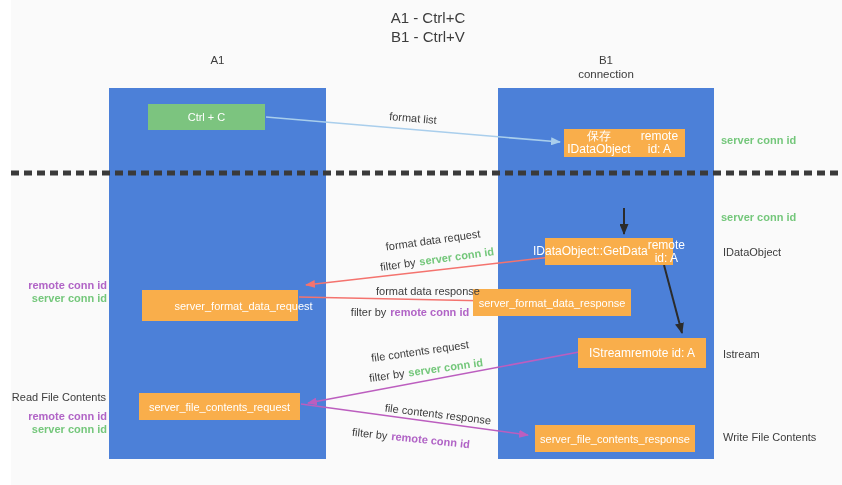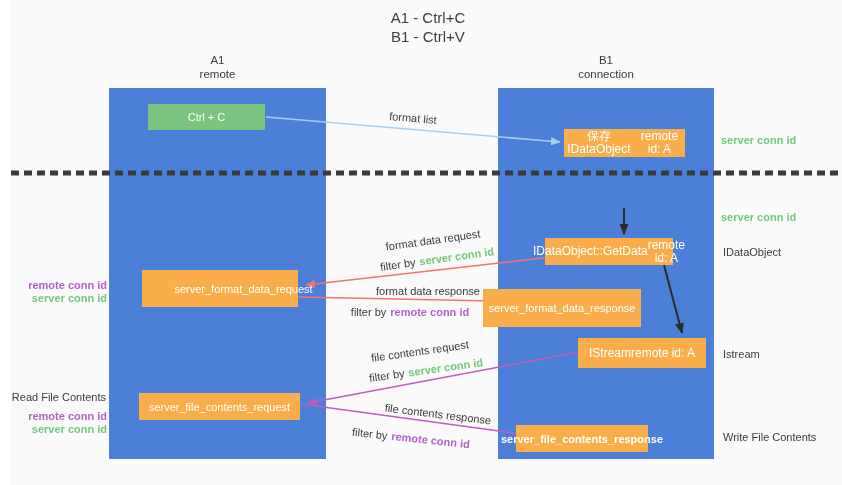--- a/index.html
+++ b/index.html
@@ -36,25 +36,25 @@
   .node{position:absolute;z-index:3;display:flex;align-items:center;justify-content:center;
         color:#fff;font-size:11px;text-align:center;}
   .node.green{background:var(--action-green);}
   .node.orange{background:var(--object-orange);}
   .node.twoline{line-height:13px;font-size:12px;align-items:center;}
 
   #box-ctrl-c{left:137px;top:104px;width:117px;height:26px;}
   #box-save{left:553px;top:129px;width:121px;height:28px;}
   #box-ctrl-v{left:554px;top:181px;width:118px;height:26px;}
   #box-getdata{left:534px;top:238px;width:128px;height:27px;}
-  #box-format-req{left:131px;top:270px;width:156px;height:37px;padding-left:47px;}
-  #box-format-resp{left:472px;top:289px;width:158px;height:38px;}
+  #box-format-req{left:131px;top:290px;width:156px;height:31px;padding-left:47px;}
+  #box-format-resp{left:462px;top:289px;width:158px;height:27px;}
   #box-istream{left:567px;top:338px;width:128px;height:30px;}
   #box-file-req{left:128px;top:393px;width:161px;height:27px;}
-  #box-file-resp{left:505px;top:425px;width:132px;height:27px;font-weight:bold;}
+  #box-file-resp{left:524px;top:425px;width:160px;height:27px;}
 
   .ann{position:absolute;font-size:11px;white-space:nowrap;z-index:3;}
   .ann.green{color:var(--green-text);font-weight:bold;}
   .ann.purple{color:var(--purple-text);font-weight:bold;}
   .ann.dark{color:var(--dark-text);}
   #ann-server1{left:710px;top:134px;}
   #ann-server2{left:710px;top:211px;}
   #ann-dataobject{left:712px;top:246px;}
   #ann-istream{left:712px;top:348px;}
   #ann-write{left:712px;top:431px;}
@@ -83,21 +83,20 @@
 
 <div id="canvas">
 
   <div class="title">
     <div>A1 - Ctrl+C</div>
     <div>B1 - Ctrl+V</div>
   </div>
 
   <div class="col-header" id="hdr-a1">
     <div>A1</div>
-    <div>remote</div>
   </div>
   <div class="col-header" id="hdr-b1">
     <div>B1</div>
     <div>connection</div>
   </div>
 
   <div class="lifeline" id="col-a1"></div>
   <div class="lifeline" id="col-b1"></div>
 
   <svg class="overlay" width="842" height="485">

